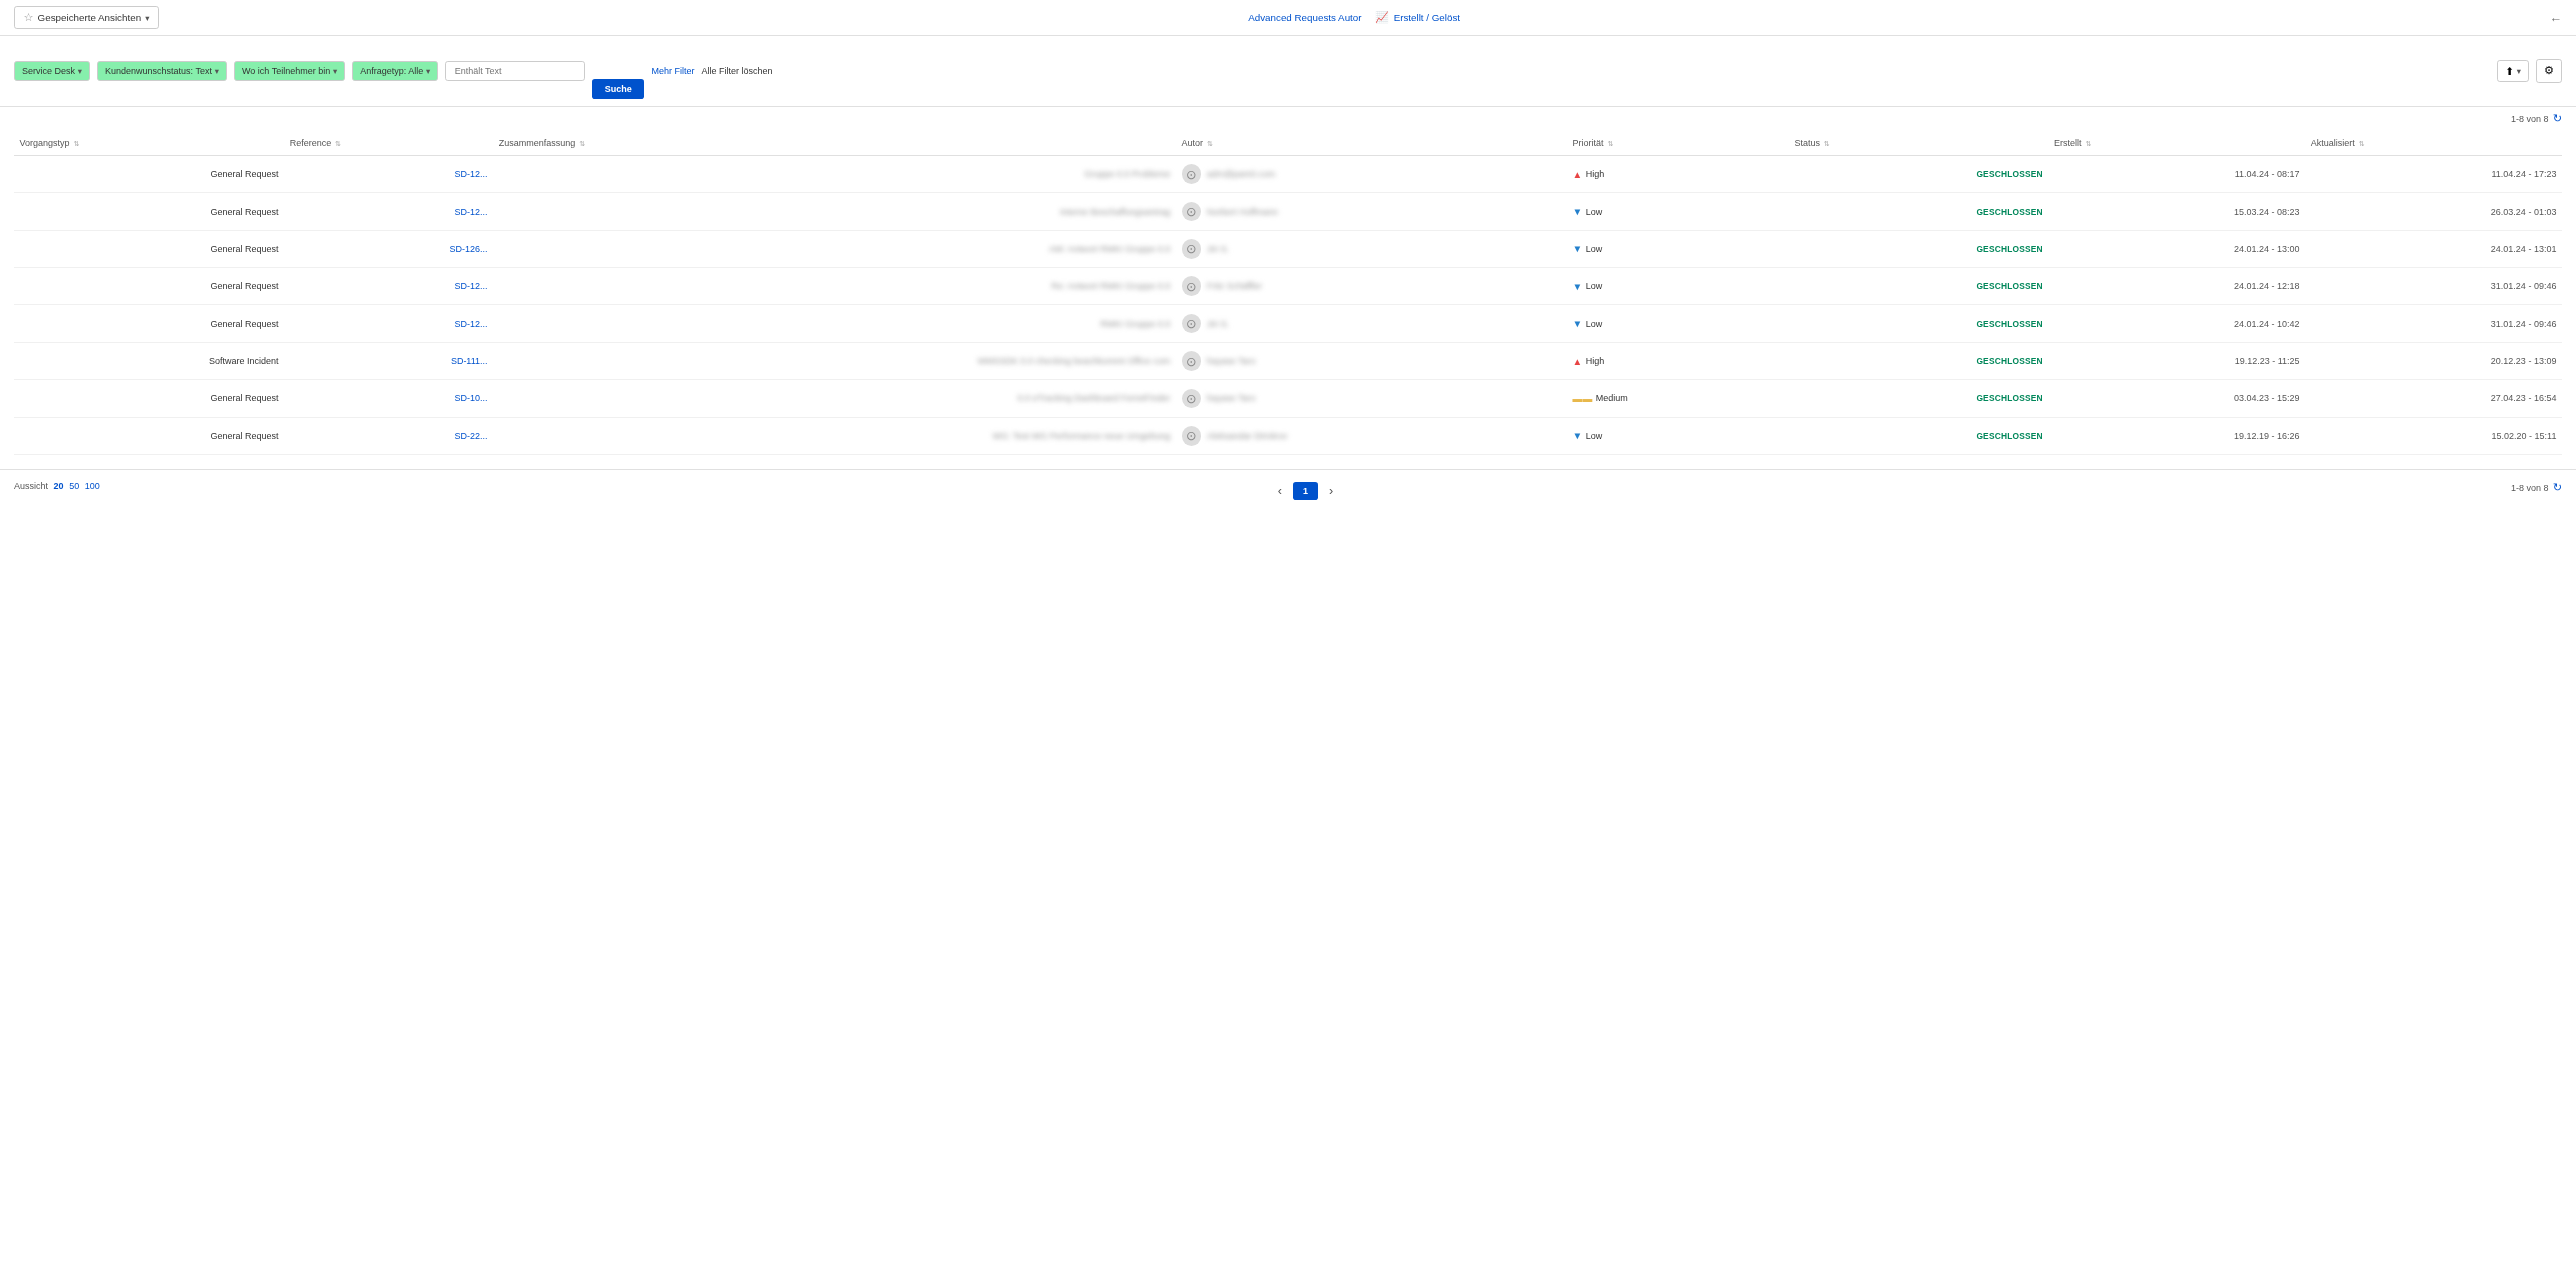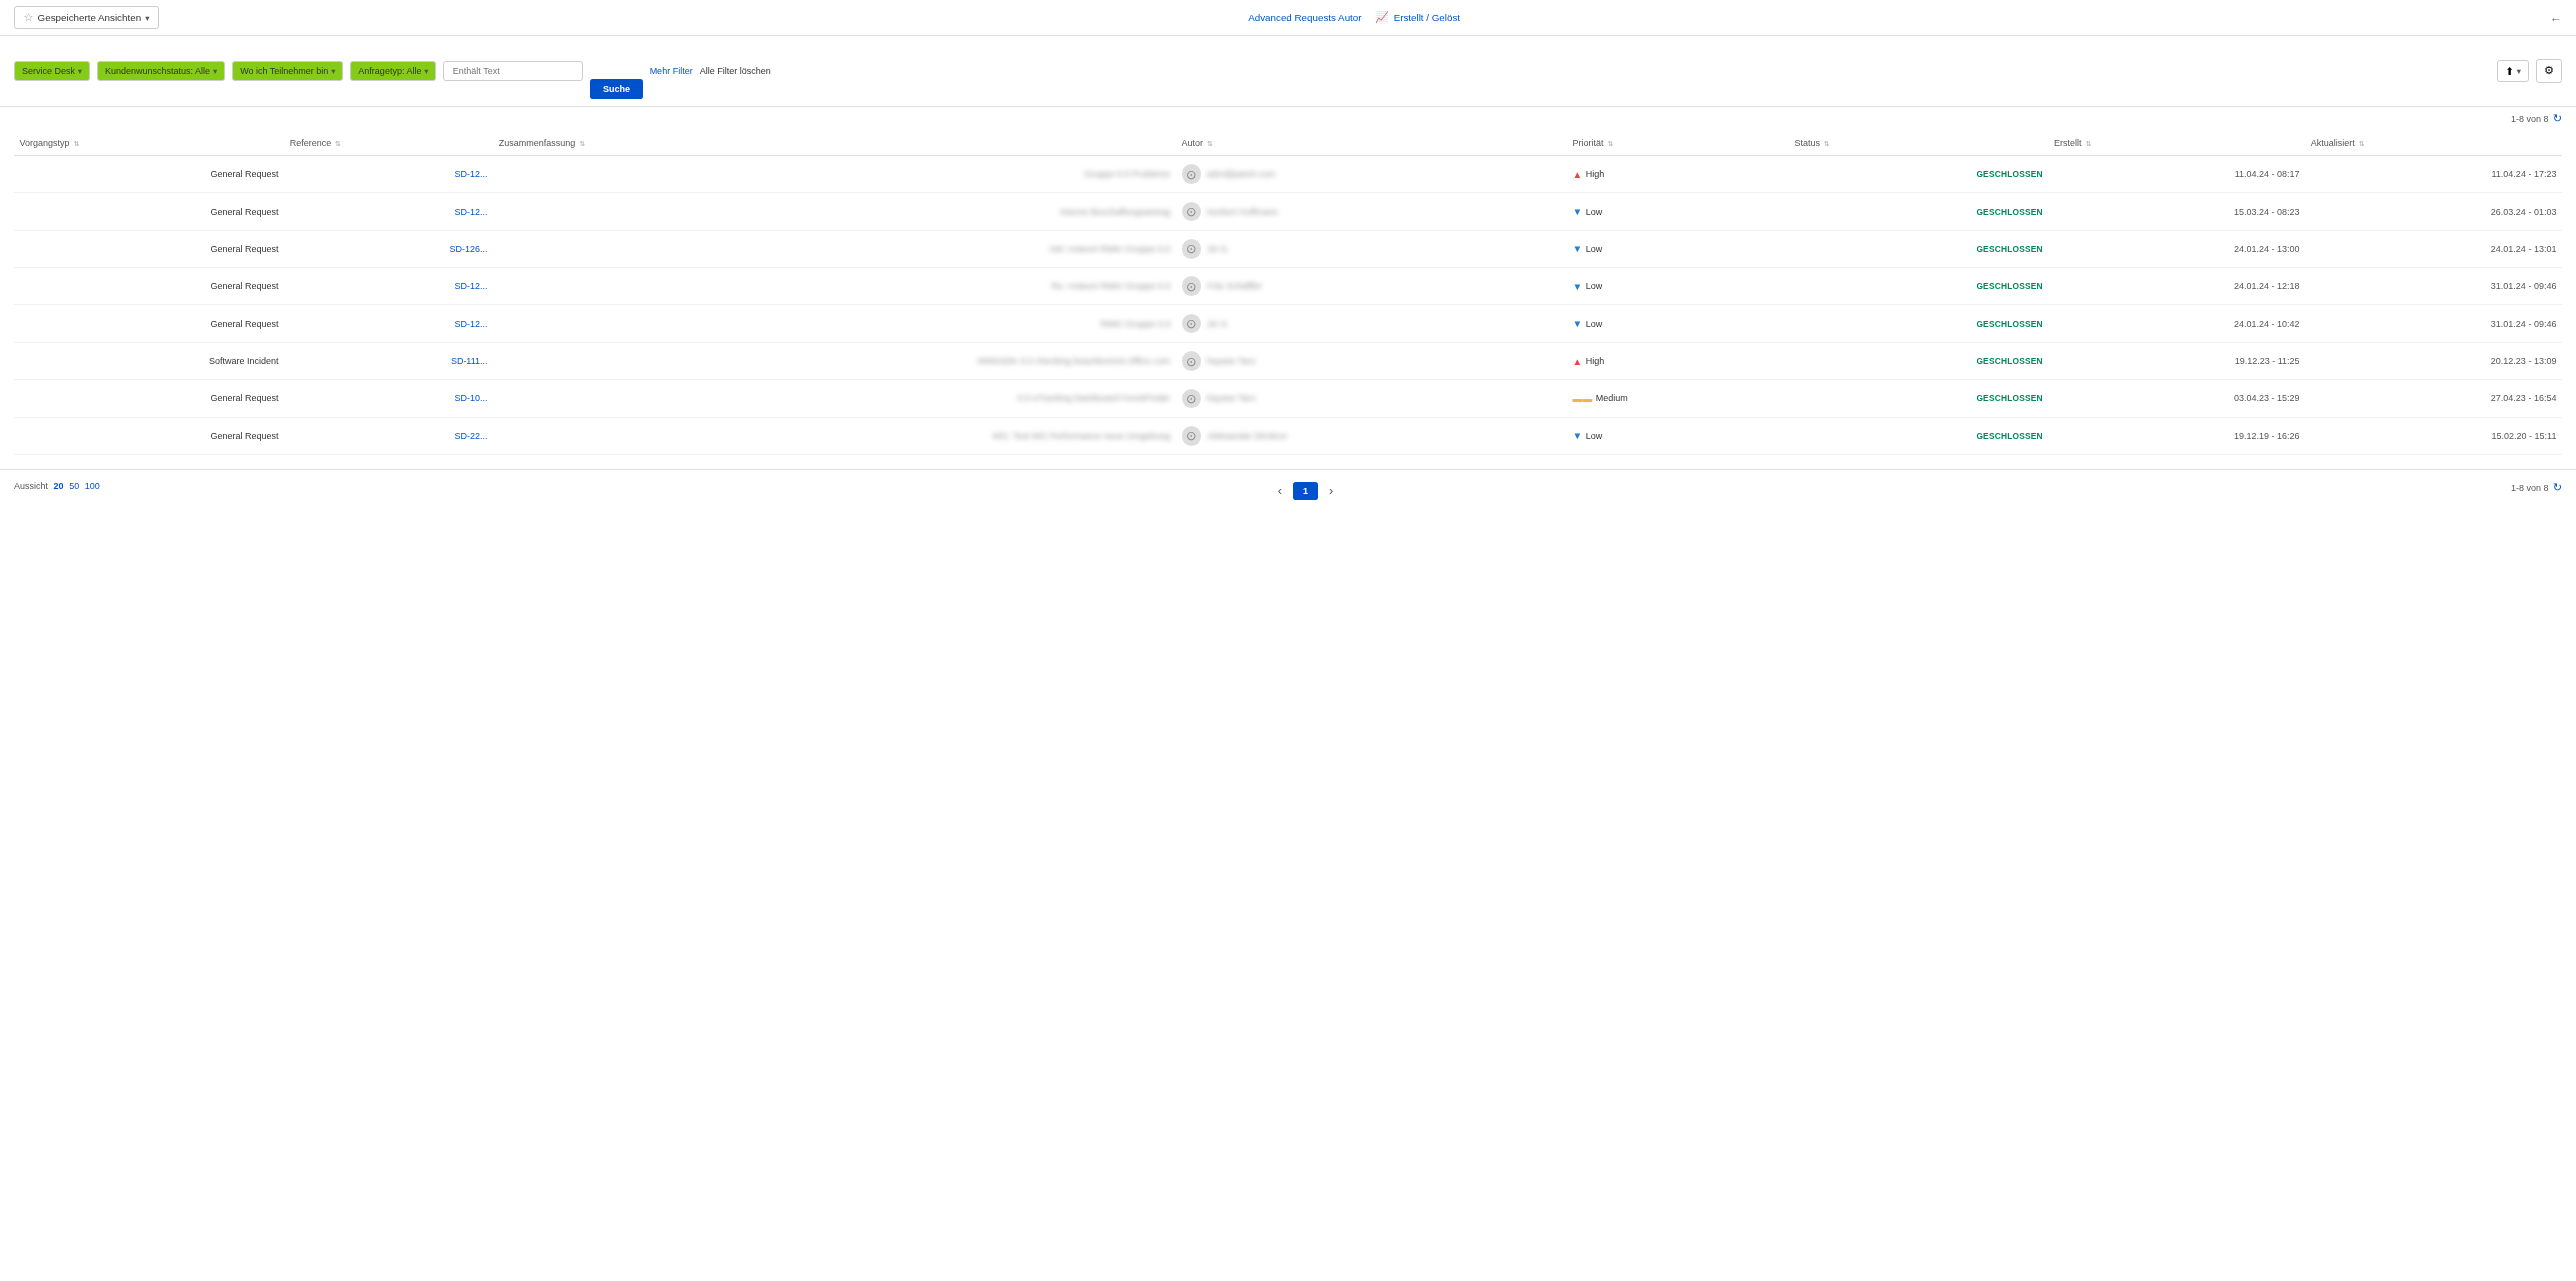--- a/index.html
+++ b/index.html
@@ -26,21 +26,21 @@
 
     
     .filter-bar {
       display: flex; align-items: center; gap: 7px;
       padding: 7px 14px; border-bottom: 0.7px solid #e0e0e0;
       background: #fff; flex-wrap: wrap;
     }
     .filter-dropdown {
       display: flex; align-items: center; gap: 2.8px;
       border: 0.7px solid #ccc; border-radius: 2.8px;
-      padding: 4.2px 7px; cursor: pointer; background: #84cc16;
+      padding: 4.2px 7px; cursor: pointer; background: #86efac;
       font-size: 9px; color: #333; white-space: nowrap;
     }
     .search-input {
       border: 0.7px solid #ccc; border-radius: 2.8px;
       padding: 4.2px 8.4px; font-size: 9px; color: #333;
       width: 140px; outline: none;
     }
     .search-btn {
       background: #0052cc; color: #fff; border: none;
       border-radius: 2.8px; padding: 4.9px 12.6px;
@@ -155,21 +155,21 @@
     <button class="back-btn">←</button>
   </div>
 </div>
 
 <div class="filter-bar">
   <div class="filter-dropdown">
     <span>Service Desk</span>
     <span class="chevron">▾</span>
   </div>
   <div class="filter-dropdown">
-    <span>Kundenwunschstatus: Alle</span>
+    <span>Kundenwunschstatus: Text</span>
     <span class="chevron">▾</span>
   </div>
   <div class="filter-dropdown">
     <span>Wo ich Teilnehmer bin</span>
     <span class="chevron">▾</span>
   </div>
   <div class="filter-dropdown">
     <span>Anfragetyp: Alle</span>
     <span class="chevron">▾</span>
   </div>

